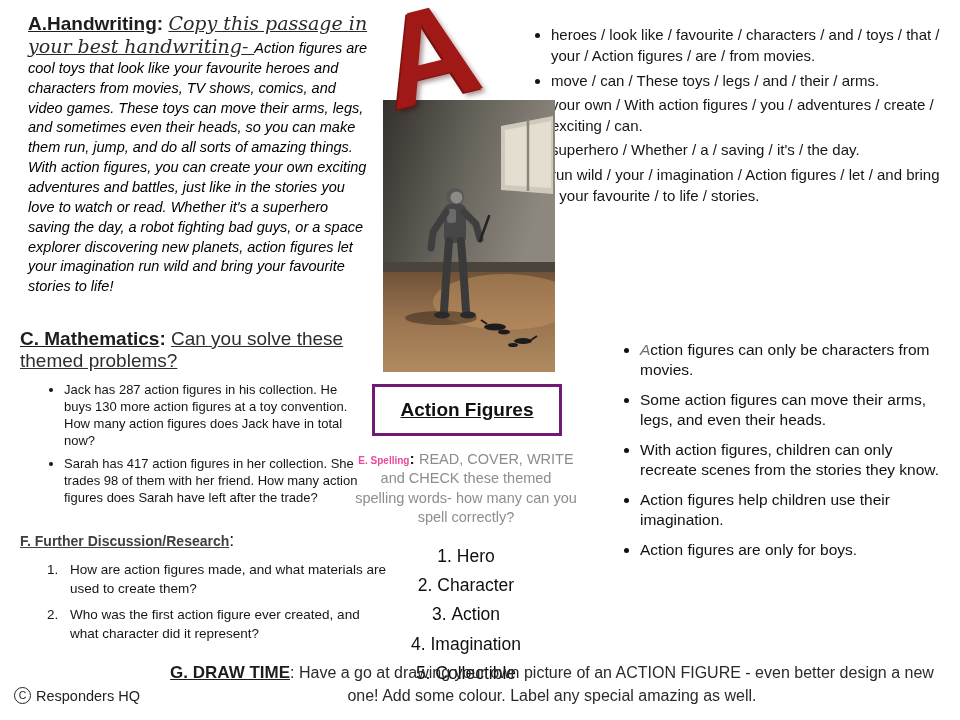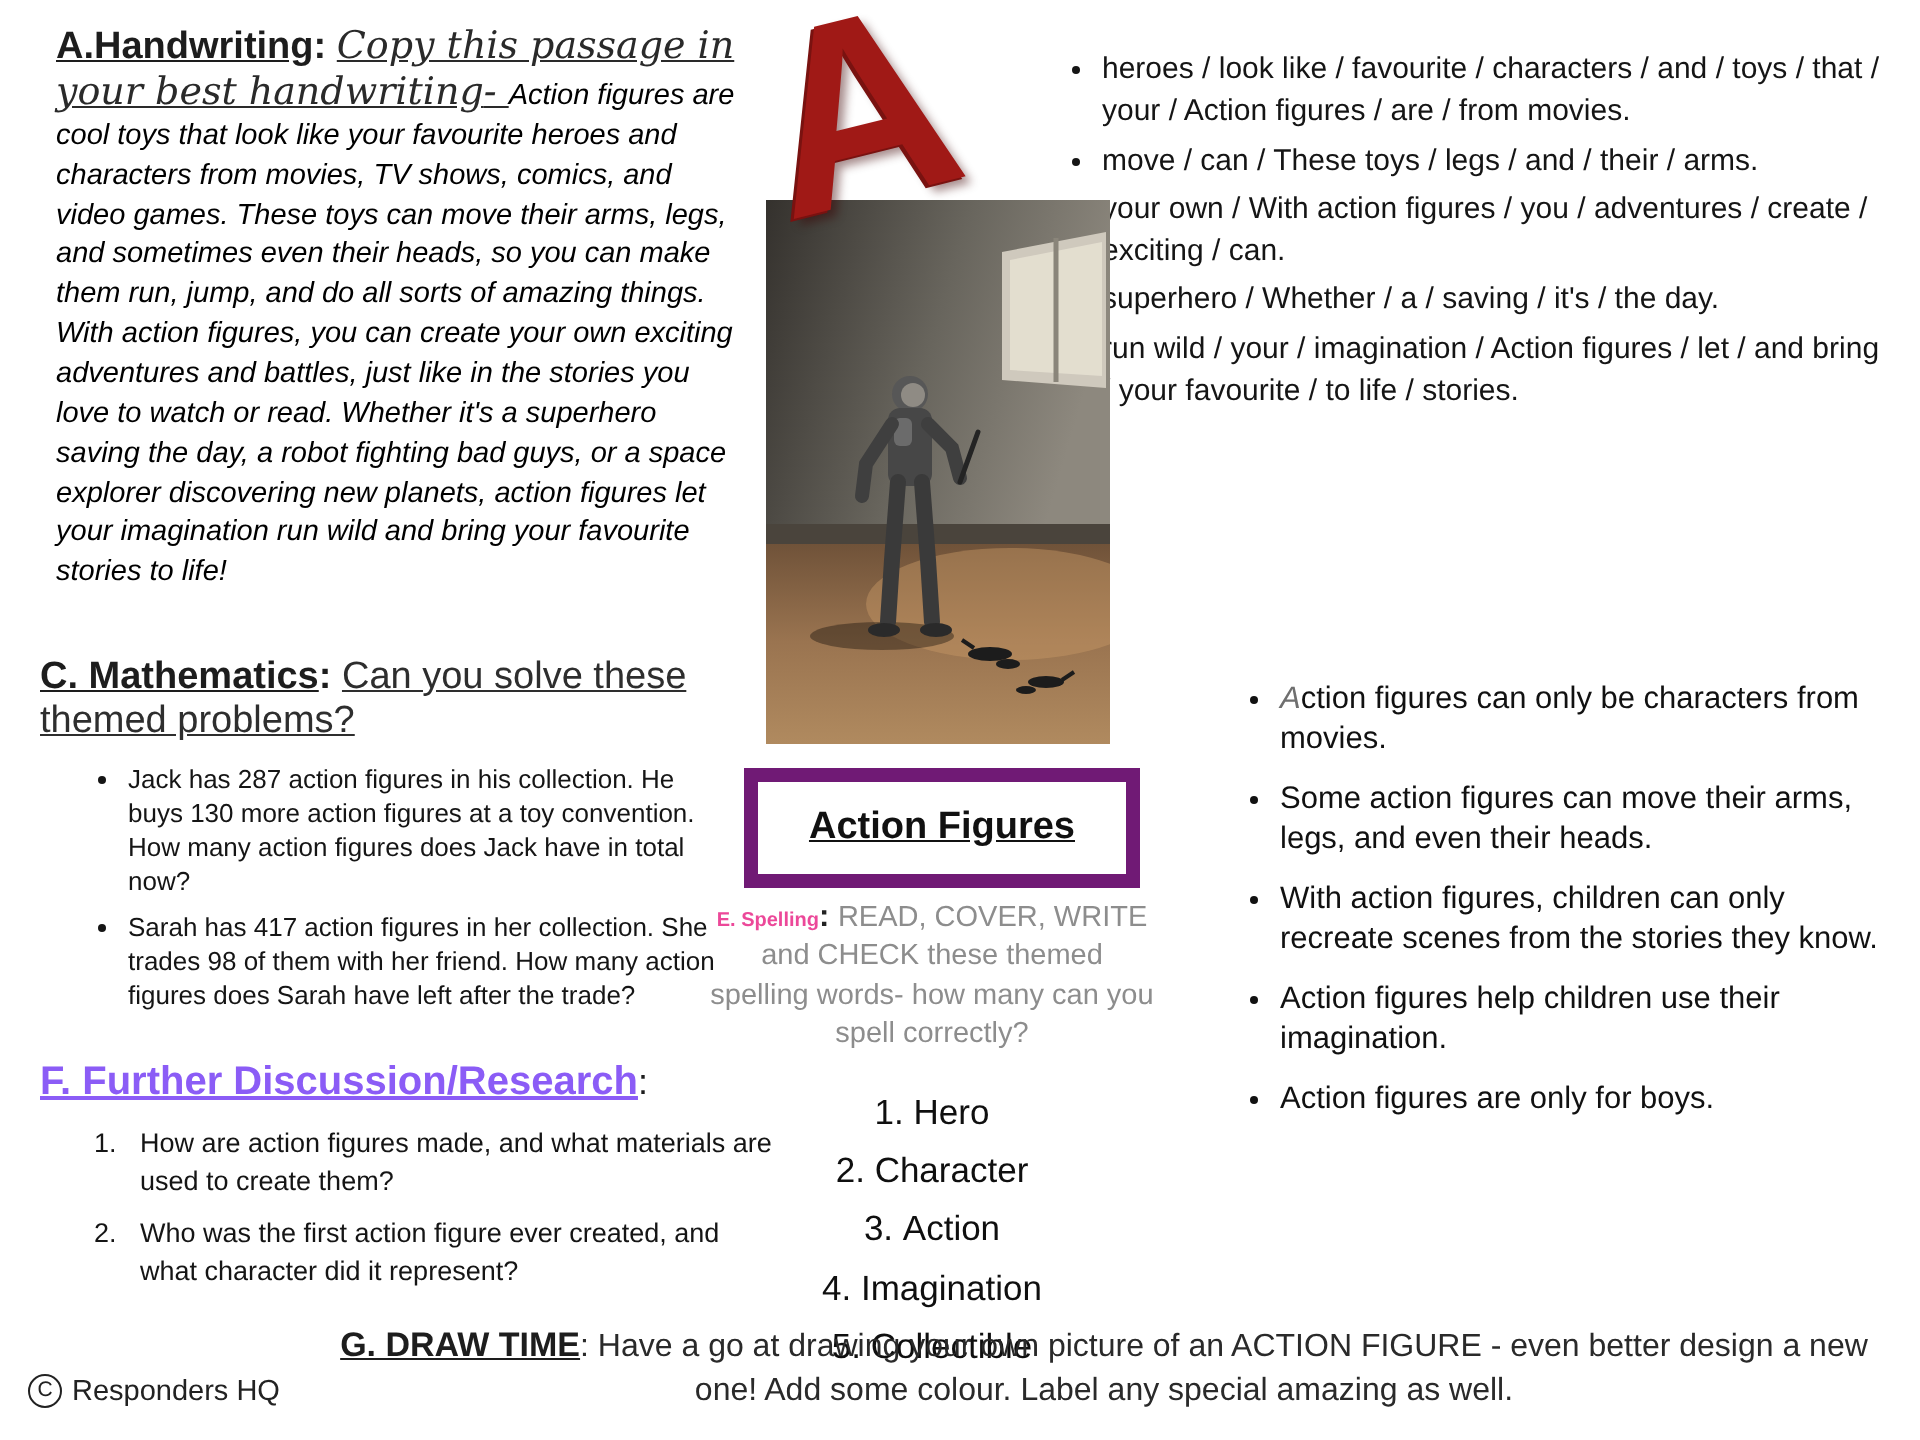--- a/index.html
+++ b/index.html
@@ -44,37 +44,37 @@
   #heroA {
     left:382px; top:-14px; width:120px; height:140px; z-index:3;
     font-size:132px; line-height:1; font-weight:800; color:#a01916;
     transform:rotate(-14deg); user-select:none;
     text-shadow:-2px 1px 0 #791210, 2px 4px 5px rgba(60,0,0,.45);
   }
   #photo { left:383px; top:100px; width:172px; height:272px; z-index:1; }
   #photo svg { display:block; }
 
   #captionBox {
-    left:372px; top:384px; width:184px; height:46px; border:7px solid #701a75;
+    left:372px; top:384px; width:184px; height:46px; border:3px solid #701a75;
     background:#fff; display:flex; align-items:center; justify-content:center;
   }
   .caption-text { font-size:19px; font-weight:700; text-decoration:underline; color:#111; }
 
   
   #secE { left:354px; top:450px; width:224px; text-align:center; }
   .e-head { font-size:10px; font-weight:700; color:#ec4899; }
   .e-sep  { font-size:15.5px; font-weight:700; color:#222; }
   .e-desc { font-size:14.5px; color:#8d8d8d; line-height:1.34; }
   #secE ol { list-style:decimal inside; margin:14px 0 0 0; padding:0;
              font-size:17.5px; line-height:1.62; color:#0f0f0f; }
   #secE li { margin-bottom:1px; }
 
   
   #secF { left:20px; top:530px; width:368px; }
-  .f-head { font-size:20px; font-weight:700; text-decoration:underline; color:#8b5cf6; }
+  .f-head { font-size:14px; font-weight:700; text-decoration:underline; color:#404040; }
   .f-colon { font-size:18px; font-weight:400; color:#1d1d1d; }
   #secF ol { margin:10px 0 0 0; padding-left:42px; font-size:13.5px; line-height:1.4; color:#151515; }
   #secF li { margin-bottom:7px; padding-left:8px; }
 
   
   #secG { left:158px; top:662px; width:788px; text-align:center; font-size:16px; line-height:1.35; color:#2a2a2a; }
   .g-head { font-size:17px; font-weight:700; text-decoration:underline; color:#1d1d1d; }
 
   
   #footer { left:14px; top:687px; display:flex; align-items:center; gap:5px; font-size:14.5px; color:#222; }

